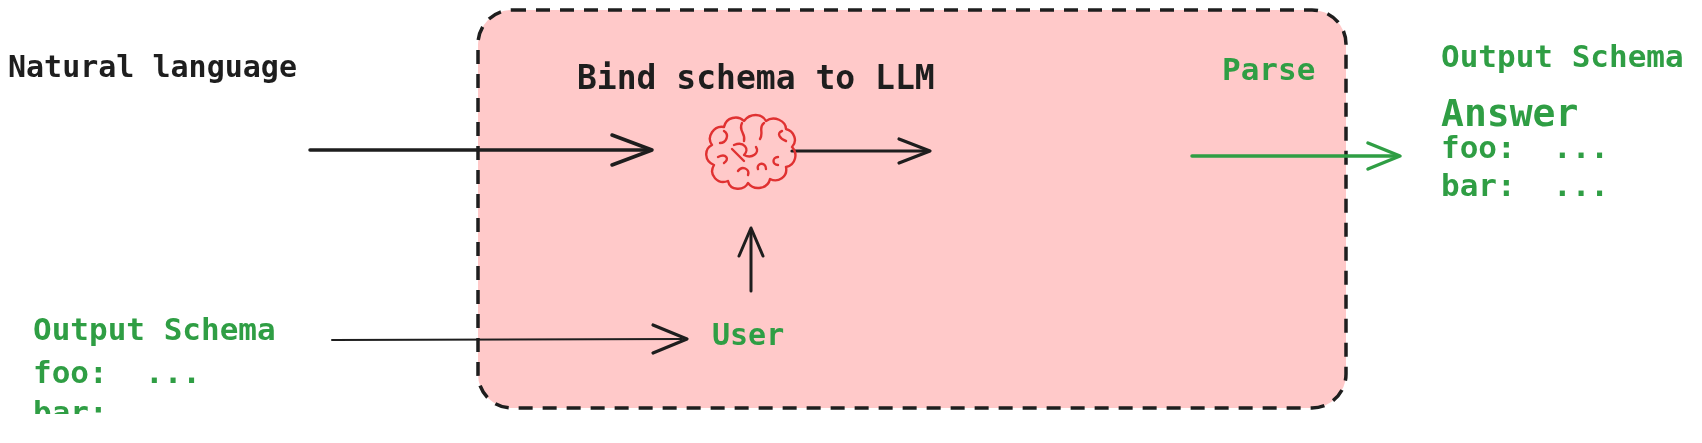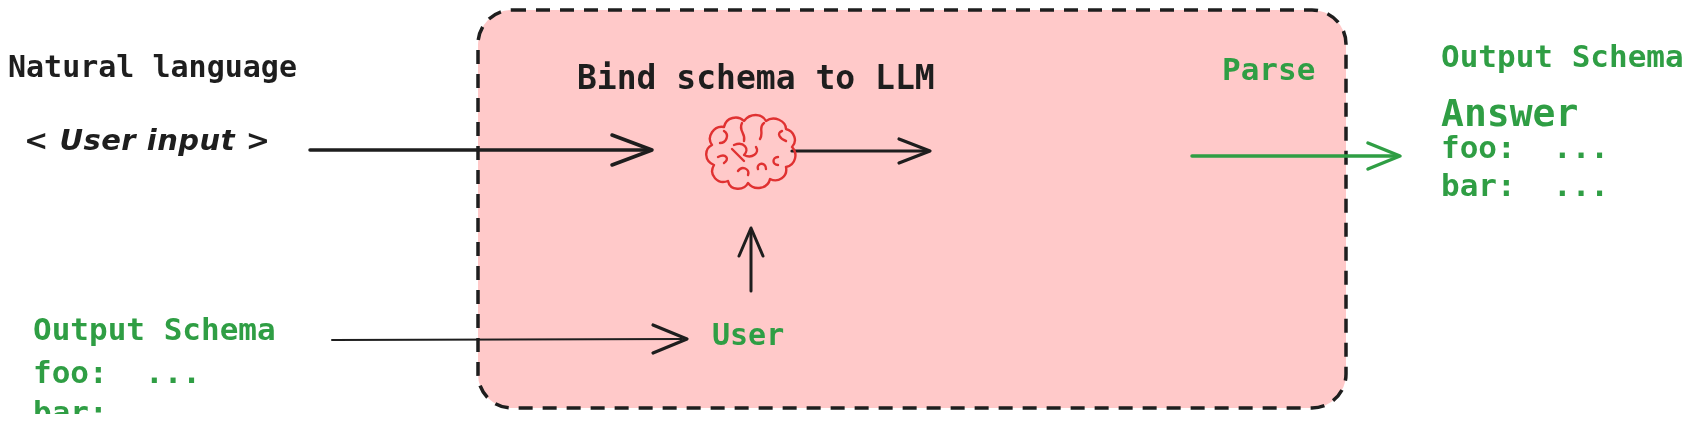--- a/index.html
+++ b/index.html
@@ -85,21 +85,20 @@
       <path class="brain" d="M36,30 C46,26 52,34 46,40 C54,44 62,38 58,32"></path>
       <path class="brain" d="M40,56 C44,50 52,54 50,60"></path>
       <path class="brain" d="M60,54 C58,48 68,46 68,54"></path>
       <path class="brain" d="M80,42 C74,42 74,50 80,50"></path>
       <path class="brain" d="M34,34 L46,46"></path>
     </g>
   </svg>
 
   <div class="lbl" style="left:8px;top:50px;font-size:30px;">Natural language</div>
 
-  <div class="lbl hand" style="left:24px;top:124px;font-size:29px;">&lt; User input &gt;</div>
 
   <div class="lbl green" style="left:33px;top:312px;font-size:31px;">Output Schema</div>
   <div class="lbl green" style="left:33px;top:355px;font-size:31px;">foo:  ...</div>
   <div class="lbl green" style="left:33px;top:395px;font-size:31px;">bar:  ...</div>
 
   <div class="lbl" style="left:577px;top:51px;font-size:33px;margin-top:8px;">Bind schema to LLM</div>
 
   <div class="lbl green" style="left:1222px;top:52px;font-size:31px;">Parse</div>
 
 

